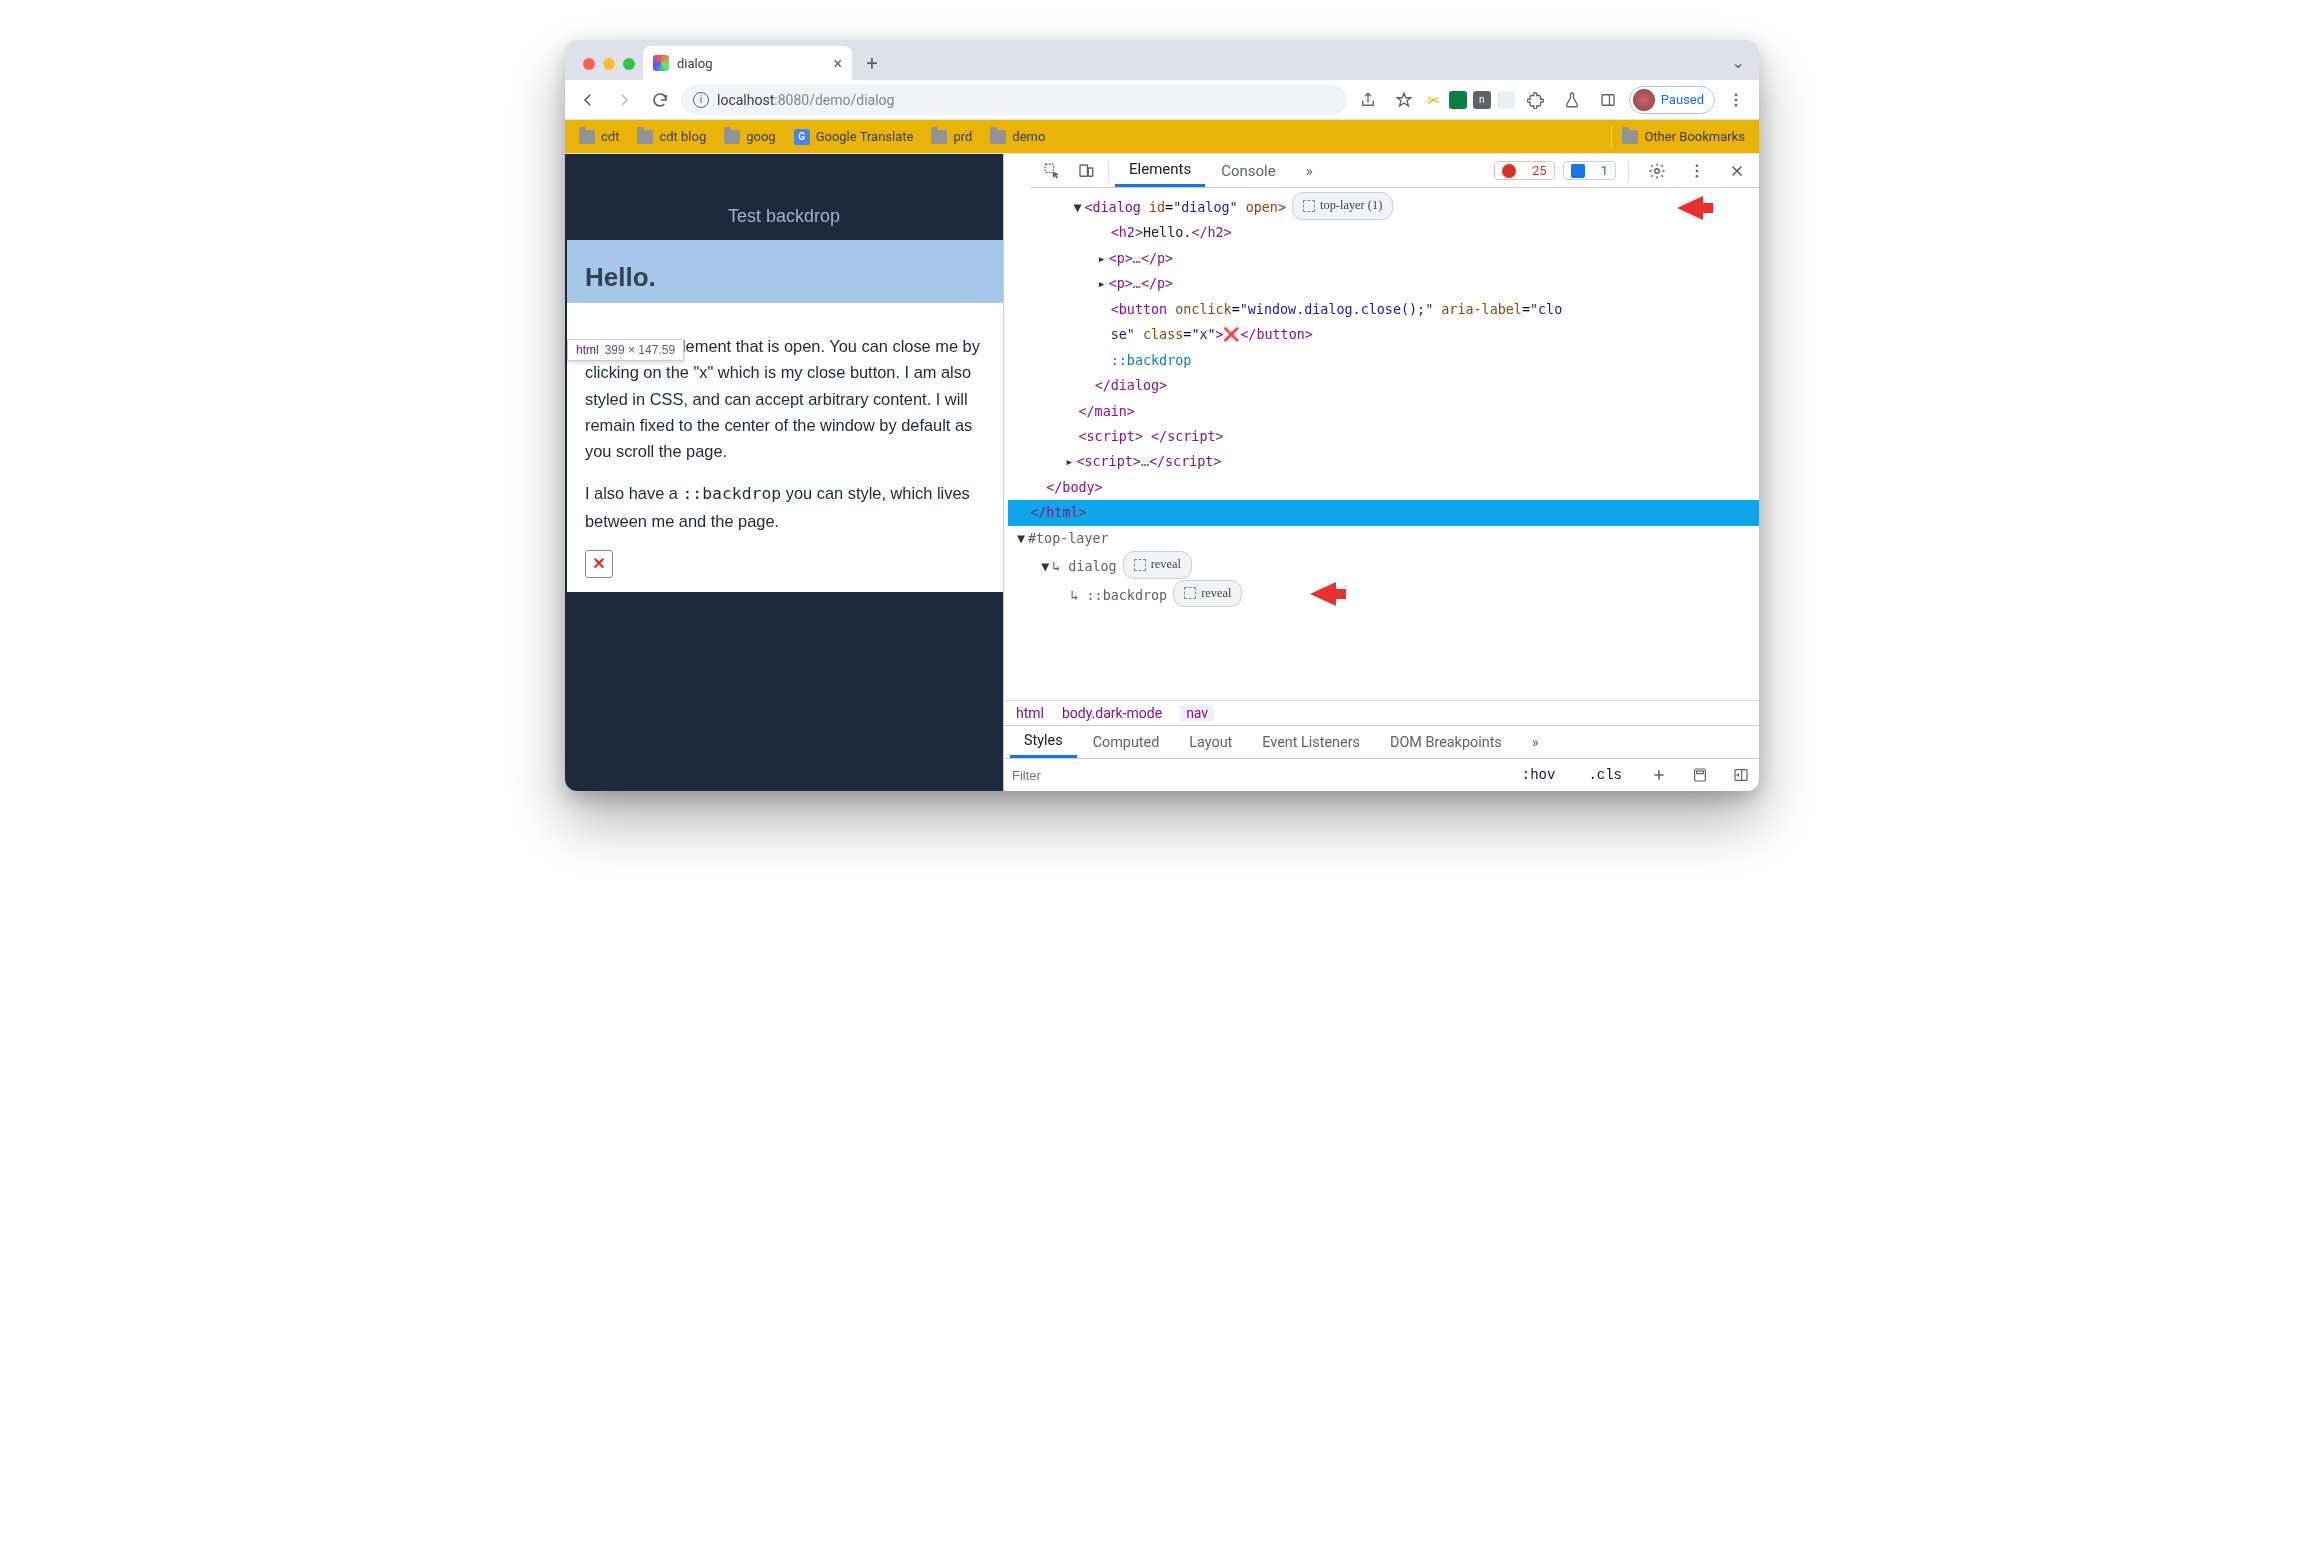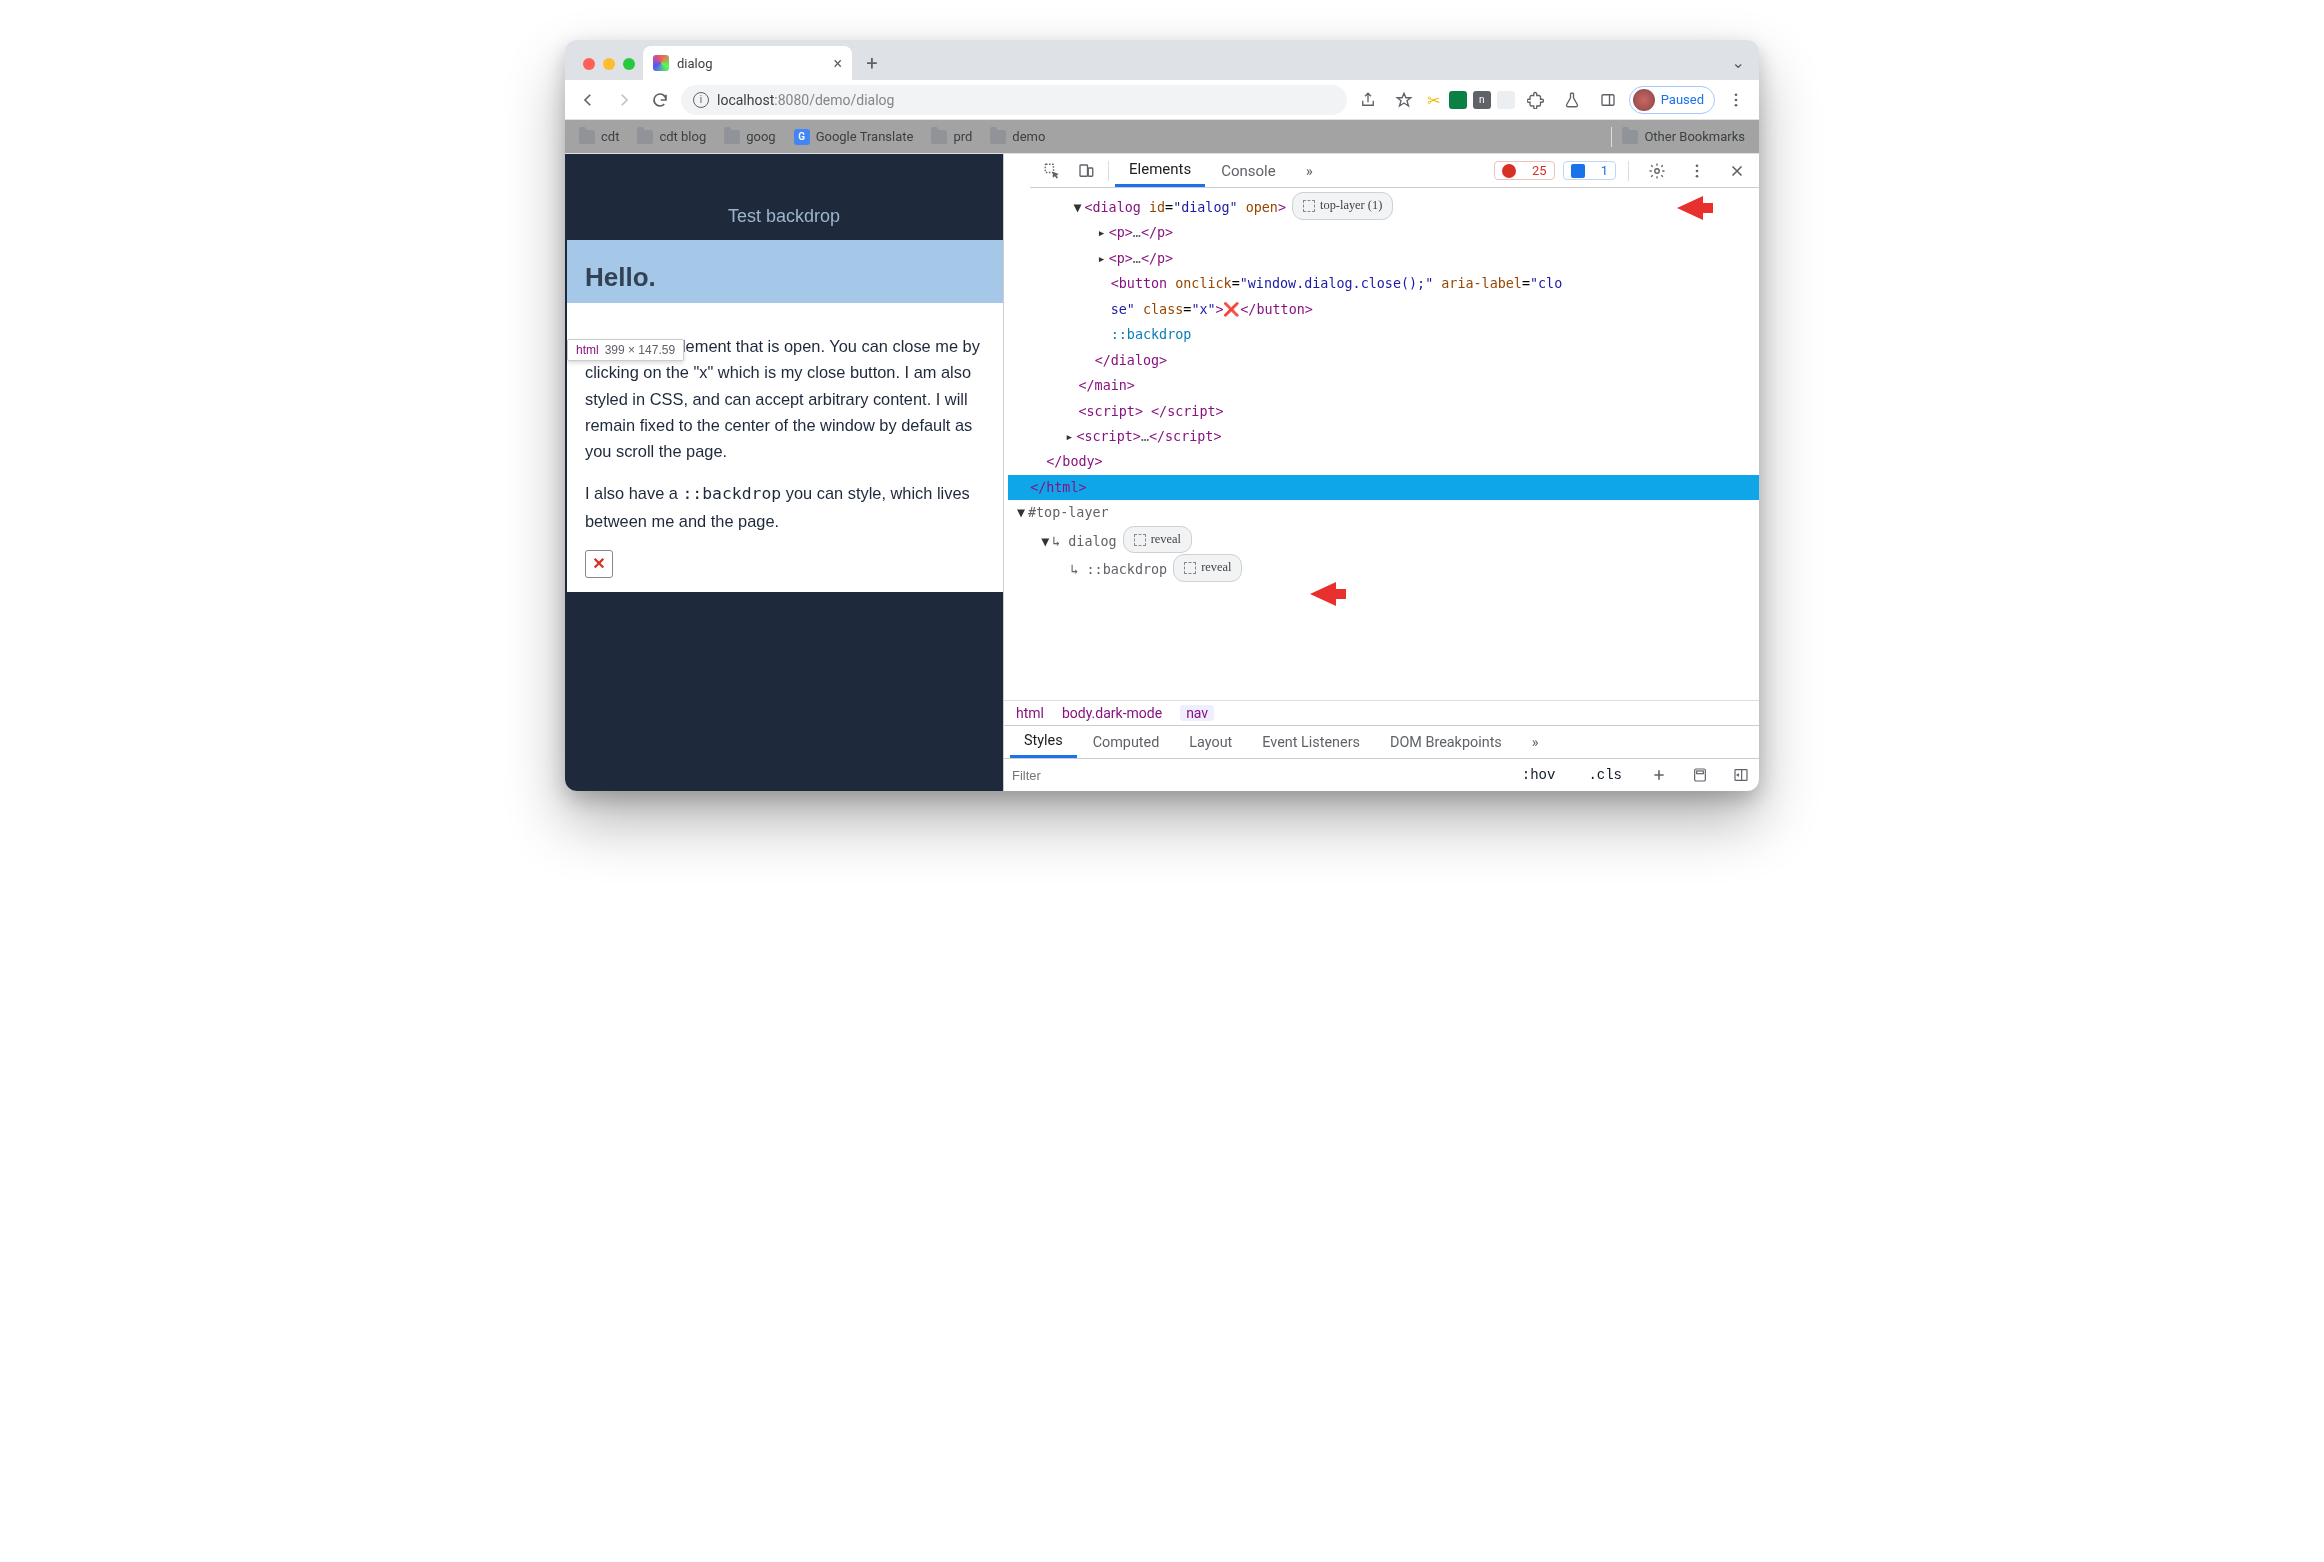--- a/index.html
+++ b/index.html
@@ -50,21 +50,21 @@
   }
   .omnibox .info { width:16px;height:16px; border:1.5px solid #5f6368; border-radius:50%; font-size:10px; display:flex;align-items:center;justify-content:center; color:#5f6368; }
   .url .muted { color:#80868b; }
   .ext { width:18px;height:18px; border-radius:3px; }
   .paused-chip {
     display:flex; align-items:center; gap:6px; border:1px solid #a8c7fa; color:#1a73e8;
     border-radius:16px; padding:2px 10px 2px 3px; font-size:13px;
   }
   .avatar { width:22px;height:22px;border-radius:50%; background:radial-gradient(#c66,#844); }
   
-  .bmbar { height:34px; background:#a3a3a3; border-bottom:1px solid #e0e0e0; display:flex;align-items:center; gap:18px; padding:0 14px; font-size:13px; color:#3c4043; }
+  .bmbar { height:34px; background:#eab308; border-bottom:1px solid #e0e0e0; display:flex;align-items:center; gap:18px; padding:0 14px; font-size:13px; color:#3c4043; }
   .bm { display:flex; align-items:center; gap:6px; }
   .folder-icon { width:16px;height:14px; background:#909499; border-radius:2px; position:relative; }
   .folder-icon::before{content:"";position:absolute;top:-3px;left:0;width:7px;height:3px;background:#909499;border-radius:2px 2px 0 0;}
   .gt { width:16px;height:16px;background:#4285f4;border-radius:3px;color:#fff;font-size:10px;display:flex;align-items:center;justify-content:center;font-weight:600;}
   .bmbar .right { margin-left:auto; display:flex;align-items:center;gap:6px; color:#3c4043; }
   .bmbar .sep{width:1px;height:20px;background:#ddd;margin:0 4px;}
   
   .content { display:flex; height: 637px; }
   .page {
     width: 438px; background:#1e293b; position:relative; overflow:hidden;
@@ -312,20 +312,21 @@
           <div class="dt-ico">
               <svg viewBox="0 0 24 24" stroke="#5f6368" stroke-width="2.2">
                 <path d="M6 6l12 12M18 6L6 18"></path>
               </svg>
             </div>
         </div>
       </div>
 
       <div class="tree">
 <div class="row">       <span class="tw">▼</span><span class="t-tag">&lt;dialog</span> <span class="t-attr">id</span>=<span class="t-val">"dialog"</span> <span class="t-attr">open</span><span class="t-tag">&gt;</span><span class="badge"><span class="sel-ico"></span><span>top-layer (1)</span></span></div>
+<div class="row">            <span class="t-tag">&lt;h2&gt;</span><span class="t-txt">Hello.</span><span class="t-tag">&lt;/h2&gt;</span></div>
 <div class="row">          <span class="tw">▸</span><span class="t-tag">&lt;p&gt;</span><span class="t-pre">…</span><span class="t-tag">&lt;/p&gt;</span></div>
 <div class="row">          <span class="tw">▸</span><span class="t-tag">&lt;p&gt;</span><span class="t-pre">…</span><span class="t-tag">&lt;/p&gt;</span></div>
 <div class="row">            <span class="t-tag">&lt;button</span> <span class="t-attr">onclick</span>=<span class="t-val">"window.dialog.close();"</span> <span class="t-attr">aria-label</span>=<span class="t-val">"clo</span></div>
 <div class="row">            <span class="t-val">se"</span> <span class="t-attr">class</span>=<span class="t-val">"x"</span><span class="t-tag">&gt;</span><span class="emoji-x">❌</span><span class="t-tag">&lt;/button&gt;</span></div>
 <div class="row">            <span class="t-pseudo">::backdrop</span></div>
 <div class="row">          <span class="t-tag">&lt;/dialog&gt;</span></div>
 <div class="row">        <span class="t-tag">&lt;/main&gt;</span></div>
 <div class="row">        <span class="t-tag">&lt;script&gt;</span> <span class="t-tag">&lt;/script&gt;</span></div>
 <div class="row">      <span class="tw">▸</span><span class="t-tag">&lt;script&gt;</span><span class="t-pre">…</span><span class="t-tag">&lt;/script&gt;</span></div>
 <div class="row">    <span class="t-tag">&lt;/body&gt;</span></div>

